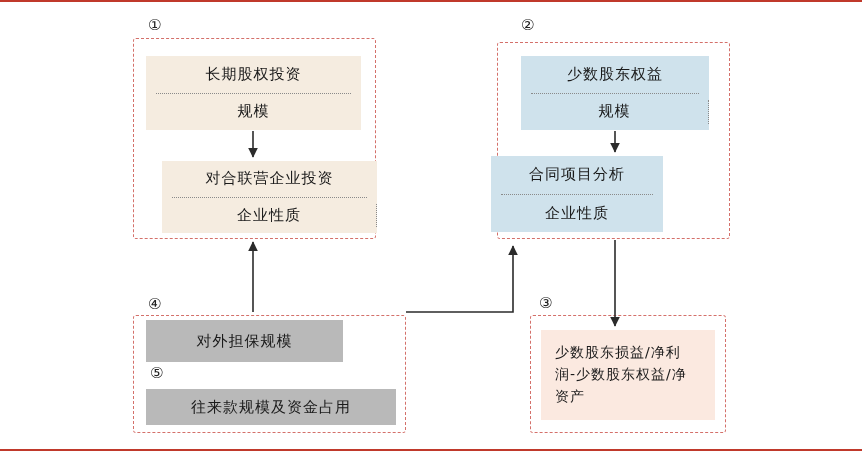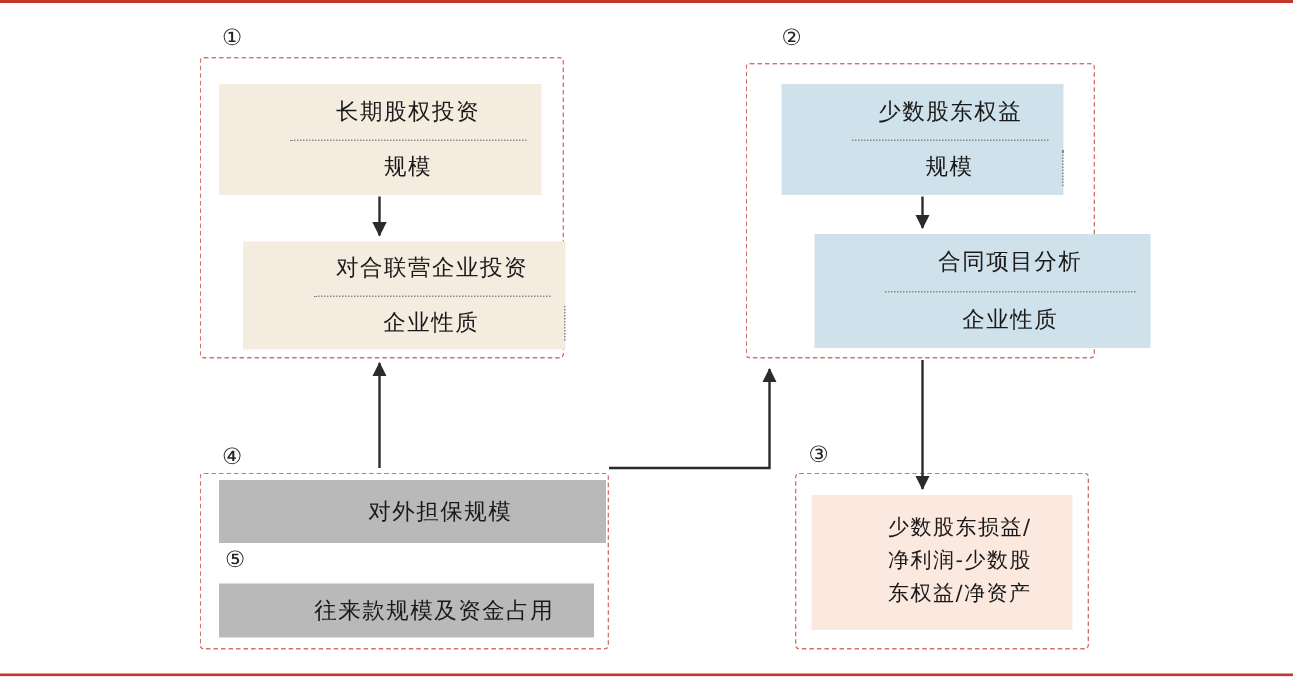--- a/index.html
+++ b/index.html
@@ -41,21 +41,20 @@
     line-height: 1;
     font-family: "DejaVu Sans", sans-serif;
   }
 
   .block {
     position: absolute;
     box-sizing: border-box;
     display: flex;
     flex-direction: column;
     justify-content: center;
-    padding-left: 37px;
   }
   .block .row {
     display: flex;
     flex-direction: row;
     align-items: center;
     justify-content: center;
     flex: 1 1 auto;
   }
   .block .cell {
     flex: 1 1 0;
@@ -137,21 +136,21 @@
     <div class="row">
       <div class="cell">少数股东权益</div>
     </div>
     <div class="divider-h"></div>
     <div class="row">
       <div class="cell">规模</div>
       <div class="divider-v"></div>
     </div>
   </div>
 
-  <div class="block blue" style="left:543px; top:156px; width:224px; height:76px;">
+  <div class="block blue" style="left:491px; top:156px; width:172px; height:76px;">
     <div class="row">
       <div class="cell">合同项目分析</div>
     </div>
     <div class="divider-h"></div>
     <div class="row">
       <div class="cell">企业性质</div>
     </div>
   </div>
 
   <div class="circnum" style="left:539px; top:296px;">③</div>
@@ -159,21 +158,21 @@
 
   <div class="block peach" style="left:541px; top:330px; width:174px; height:90px;">
     <div class="row">
       <div class="cell">少数股东损益/净利润-少数股东权益/净资产</div>
     </div>
   </div>
 
   <div class="circnum" style="left:148px; top:297px;">④</div>
   <div class="dashgroup" style="left:133px; top:315px; width:273px; height:118px;"></div>
 
-  <div class="block gray" style="left:146px; top:320px; width:258px; height:42px;">
+  <div class="block gray" style="left:146px; top:320px; width:197px; height:42px;">
     <div class="row">
       <div class="cell">对外担保规模</div>
     </div>
   </div>
 
   <div class="circnum" style="left:150px; top:366px;">⑤</div>
 
   <div class="block gray" style="left:146px; top:389px; width:250px; height:36px;">
     <div class="row">
       <div class="cell">往来款规模及资金占用</div>

